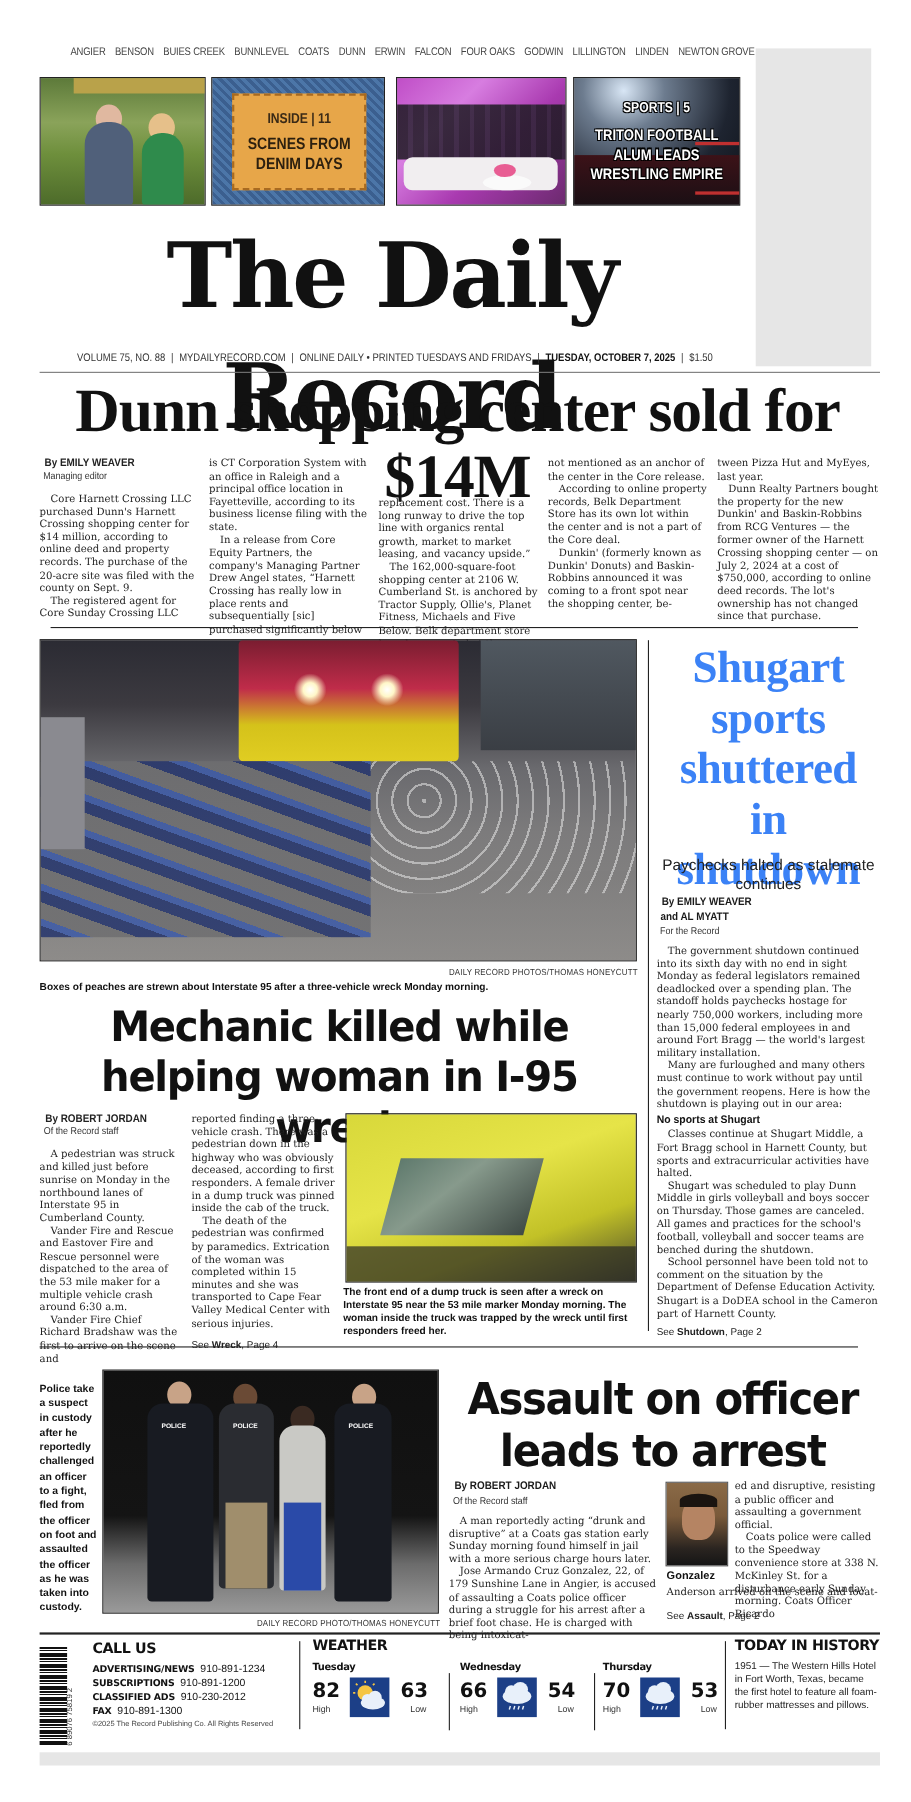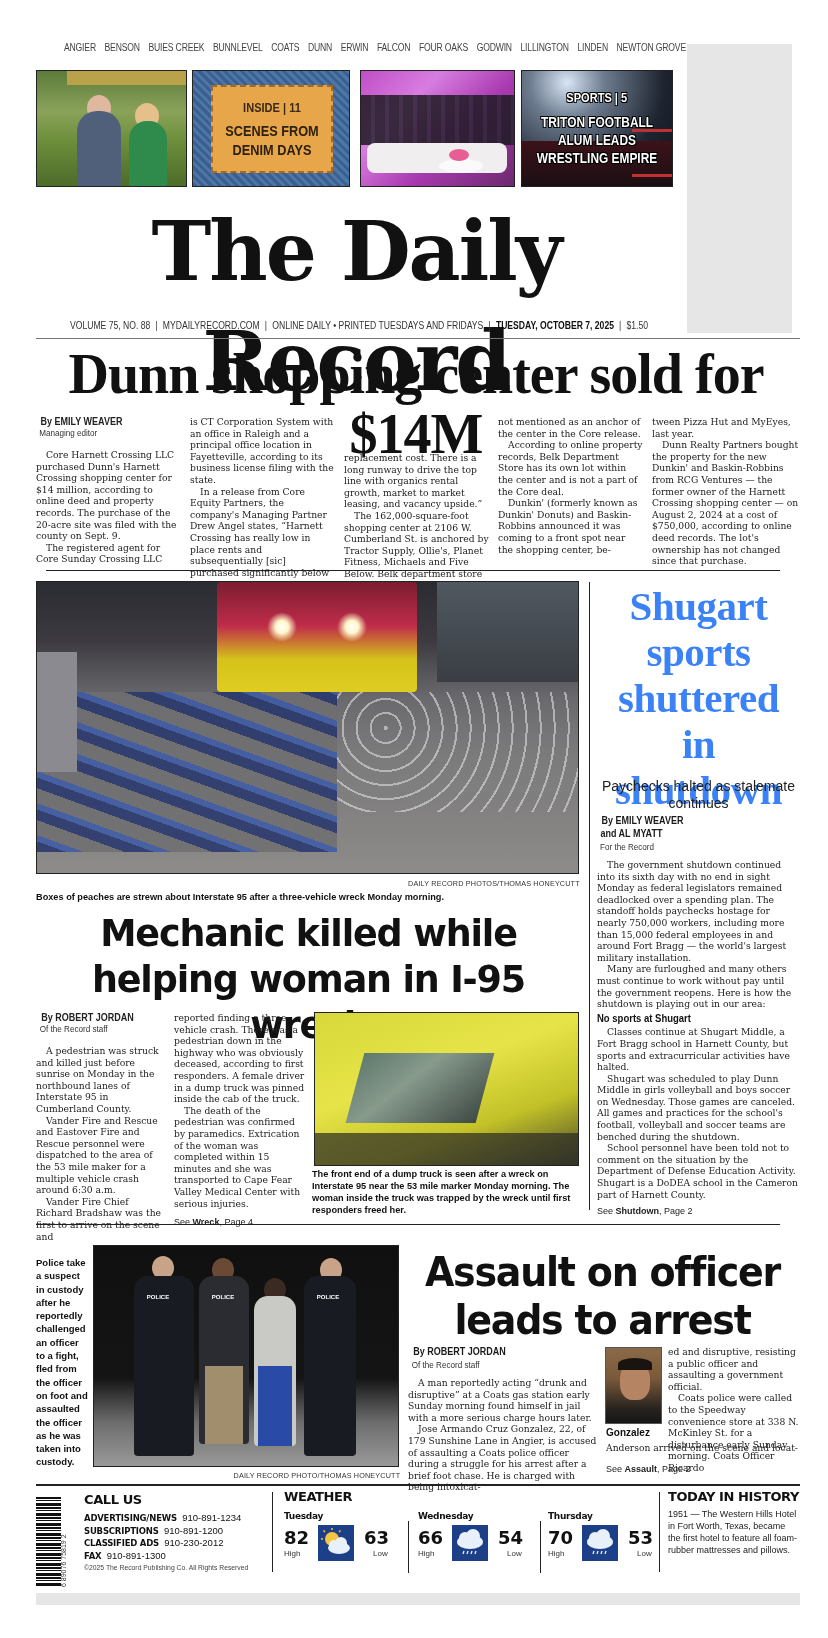--- a/index.html
+++ b/index.html
@@ -209,21 +209,21 @@
   <p style="text-indent:0">replacement cost. There is a long runway to drive the top line with organics rental growth, market to market leasing, and vacancy upside.”</p>
   <p>The 162,000-square-foot shopping center at 2106 W. Cumberland St. is anchored by Tractor Supply, Ollie's, Planet Fitness, Michaels and Five Below. Belk department store has also operated at the center for decades, but it was</p>
 </div>
 <div class="abs col" style="left:498px; top:416px; width:145px;">
   <p style="text-indent:0">not mentioned as an anchor of the center in the Core release.</p>
   <p>According to online property records, Belk Department Store has its own lot within the center and is not a part of the Core deal.</p>
   <p>Dunkin' (formerly known as Dunkin' Donuts) and Baskin-Robbins announced it was coming to a front spot near the shopping center, be-</p>
 </div>
 <div class="abs col" style="left:652px; top:416px; width:148px;">
   <p style="text-indent:0">tween Pizza Hut and MyEyes, last year.</p>
-  <p>Dunn Realty Partners bought the property for the new Dunkin' and Baskin-Robbins from RCG Ventures — the former owner of the Harnett Crossing shopping center — on August 2, 2024 at a cost of $750,000, according to online deed records. The lot's ownership has not changed since that purchase.</p>
+  <p>Dunn Realty Partners bought the property for the new Dunkin' and Baskin-Robbins from RCG Ventures — the former owner of the Harnett Crossing shopping center — on July 2, 2024 at a cost of $750,000, according to online deed records. The lot's ownership has not changed since that purchase.</p>
 </div>
 
 <div class="abs rule" style="left:46px; top:570px; width:734px;"></div>
 
 <div class="abs wreck-photo">
   <div class="firetruck"></div>
   <div class="light1"></div>
   <div class="light2"></div>
   <div class="truck2"></div>
   <div class="road"></div>
@@ -241,21 +241,21 @@
 <div class="abs byline" style="left:597px; top:813px; width:203px;">
   <span class="name">By EMILY WEAVER</span><br>
   <span class="name">and AL MYATT</span><br>
   <span class="title">For the Record</span>
 </div>
 <div class="abs col" style="left:597px; top:859px; width:203px;">
   <p>The government shutdown continued into its sixth day with no end in sight Monday as federal legislators remained deadlocked over a spending plan. The standoff holds paychecks hostage for nearly 750,000 workers, including more than 15,000 federal employees in and around Fort Bragg — the world's largest military installation.</p>
   <p>Many are furloughed and many others must continue to work without pay until the government reopens. Here is how the shutdown is playing out in our area:</p>
   <div class="subhead">No sports at Shugart</div>
   <p>Classes continue at Shugart Middle, a Fort Bragg school in Harnett County, but sports and extracurricular activities have halted.</p>
-  <p>Shugart was scheduled to play Dunn Middle in girls volleyball and boys soccer on Wednesday. Those games are canceled. All games and practices for the school's football, volleyball and soccer teams are benched during the shutdown.</p>
+  <p>Shugart was scheduled to play Dunn Middle in girls volleyball and boys soccer on Thursday. Those games are canceled. All games and practices for the school's football, volleyball and soccer teams are benched during the shutdown.</p>
   <p>School personnel have been told not to comment on the situation by the Department of Defense Education Activity. Shugart is a DoDEA school in the Cameron part of Harnett County.</p>
   <div style="height:6px"></div>
   <p class="see"><span>See</span> <b>Shutdown</b><span>, Page 2</span></p>
 </div>
 
 <h2 class="abs mech-hed">Mechanic killed while helping woman in I-95 wreck</h2>
 
 <div class="abs col" style="left:36px; top:1012px; width:128px;">
   <div class="byline">
     <span class="name">By ROBERT JORDAN</span><br>

